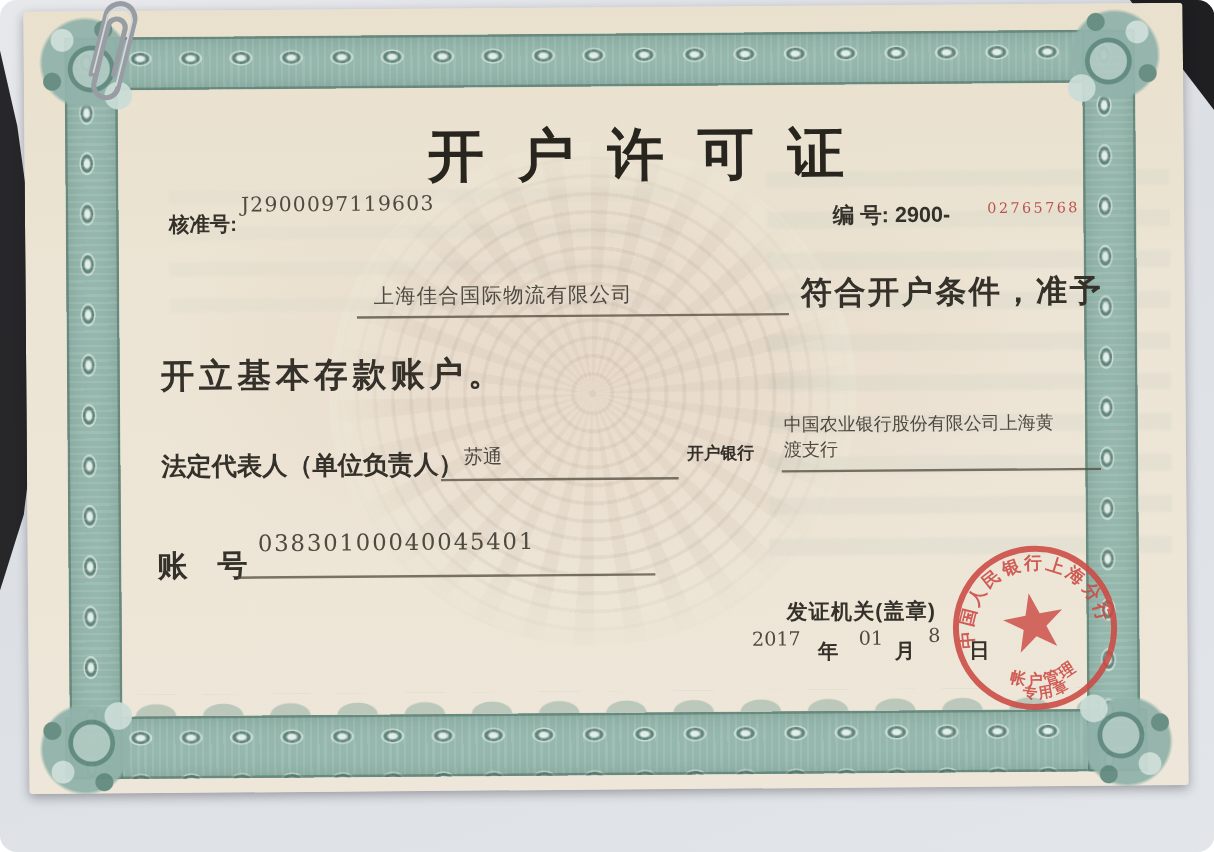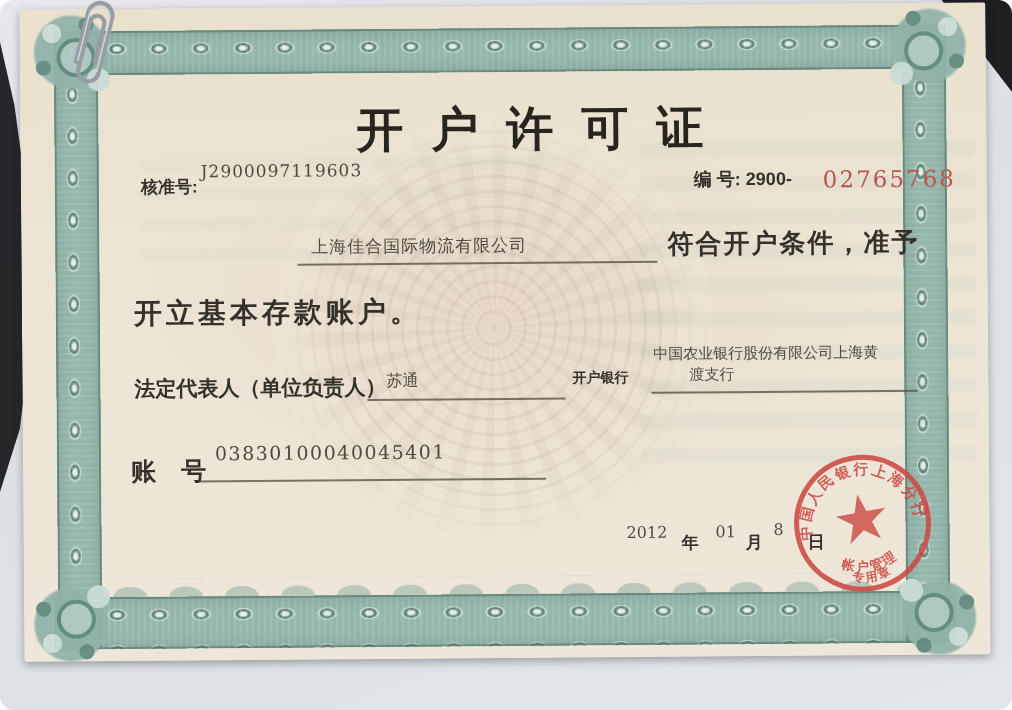--- a/index.html
+++ b/index.html
@@ -147,42 +147,43 @@
     <div class="watermark"></div>
     <div class="ghost-tint"></div>
     <div class="ghost-tint2"></div>
 
     <div class="t title" style="left:336px;top:92px;">开户许可证</div>
 
     <div class="t lbl" style="left:120px;top:167px;font-size:17px;">核准号:</div>
     <div class="t val" style="left:180px;top:153px;font-size:17px;letter-spacing:1px;">J2900097119603</div>
 
     <div class="t lbl" style="left:673px;top:163px;font-size:18px;font-weight:600;">编 号: 2900-</div>
-    <div class="t val red" style="left:802px;top:163px;font-size:23px;letter-spacing:2px;">02765768</div>
+    <div class="t val red" style="left:802px;top:163px;font-size:12px;letter-spacing:2px;">02765768</div>
 
     <div class="t val" style="left:290px;top:228px;font-size:17px;letter-spacing:1px;">上海佳合国际物流有限公司</div>
     <div class="rule" style="left:276px;top:256px;width:360px;"></div>
     <div class="t lbl" style="left:646px;top:222px;font-size:26px;letter-spacing:2px;">符合开户条件，准予</div>
 
     <div class="t lbl" style="left:112px;top:286px;font-size:28px;letter-spacing:4px;">开立基本存款账户。</div>
 
     <div class="t lbl" style="left:112px;top:366px;font-size:21px;">法定代表人（单位负责人）</div>
     <div class="t val" style="left:364px;top:364px;font-size:16px;">苏通</div>
     <div class="rule" style="left:345px;top:392px;width:198px;"></div>
 
     <div class="t lbl" style="left:550px;top:364px;font-size:14px;">开户银行</div>
     <div class="t val" style="left:631px;top:340px;font-size:15px;">中国农业银行股份有限公司上海黄</div>
-    <div class="t val" style="left:631px;top:361px;font-size:15px;margin-left:36px;">渡支行</div>
+    <div class="t val" style="left:631px;top:361px;font-size:15px;">渡支行</div>
     <div class="rule" style="left:629px;top:387px;width:266px;"></div>
 
     <div class="t lbl" style="left:108px;top:446px;font-size:25px;">账　号</div>
     <div class="t val" style="left:192px;top:434px;font-size:19px;letter-spacing:1.5px;">03830100040045401</div>
     <div class="rule" style="left:175px;top:472px;width:348px;"></div>
 
-    <div class="t val" style="left:603px;top:518px;font-size:16px;">2012</div>
+    <div class="t lbl" style="left:632px;top:493px;font-size:17.5px;letter-spacing:1px;">发证机关(盖章)</div>
+    <div class="t val" style="left:603px;top:518px;font-size:16px;">2017</div>
     <div class="t lbl" style="left:658px;top:527px;font-size:17px;">年</div>
     <div class="t val" style="left:692px;top:518px;font-size:16px;">01</div>
     <div class="t lbl" style="left:722px;top:527px;font-size:17px;">月</div>
     <div class="t val" style="left:750px;top:516px;font-size:16px;">8</div>
     <div class="t lbl" style="left:784px;top:527px;font-size:17px;">日</div>
 
     <svg class="seal" viewBox="0 0 150 150" aria-hidden="true">
       <defs>
         <path id="arcTop" d="M 26,96 A 52,52 0 1 1 124,96" fill="none"></path>
         <path id="arcMid" d="M 36,106 A 55,55 0 0 0 114,106" fill="none"></path>

